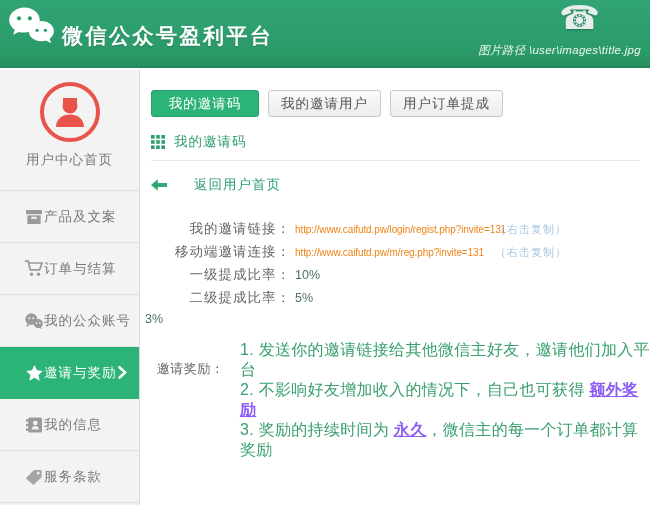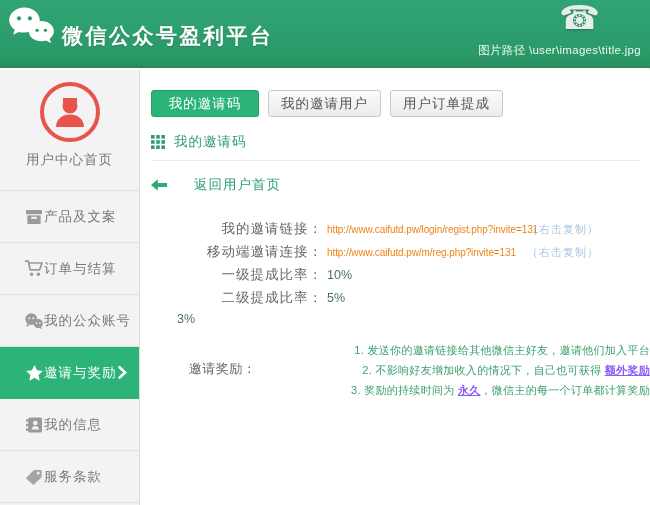--- a/index.html
+++ b/index.html
@@ -11,21 +11,21 @@
   
   .header { position:absolute; left:0; top:0; width:650px; height:68px;
             background:linear-gradient(180deg,#31a475 0%, #2b9a69 78%, #27915f 100%);
             border-bottom:2px solid #25895c; }
   .logo { position:absolute; left:7px; top:5px; width:48px; height:42px; }
   .app-title { position:absolute; left:62px; top:22px; color:#ffffff; font-size:21px;
                font-weight:bold; letter-spacing:2.5px; text-shadow:0 1px 1px rgba(0,0,0,.18); }
   .phone { position:absolute; right:50px; top:-2px; font-size:33px; color:#e6edea;
            text-shadow:0 1px 2px rgba(0,0,0,.25); }
   .img-path { position:absolute; right:9px; top:43px; font-size:11.5px; color:#eef7f1;
-              letter-spacing:.3px; }
+              letter-spacing:.3px;font-style:italic; }
 
   
   .sidebar { position:absolute; left:0; top:70px; width:140px; height:435px;
              background:#f3f3f3; border-right:1px solid #dcdcdc; }
   .profile { height:121px; border-bottom:1px solid #e0e0e0; display:flex;
              flex-direction:column; align-items:center; justify-content:flex-start;
              padding-top:11px; }
   .profile-label { margin-top:8px; font-size:13.5px; color:#7a7a7a; letter-spacing:1px; }
   .side-item { height:52px; display:flex; align-items:center; padding-left:24px;
                gap:0; font-size:13.5px; color:#7a7a7a; letter-spacing:1px;
@@ -43,33 +43,33 @@
          border-radius:3px; cursor:pointer; }
   .tab.active { background:#2bb378; color:#fff; border:1px solid #259f6a; }
 
   .section-head { display:flex; align-items:center; gap:9px; margin:16px 10px 0 10px;
                   padding-bottom:9px; border-bottom:1px solid #eaeaea; }
   .section-title { color:#2f9e6f; font-size:13.5px; letter-spacing:1px; }
 
   .back { display:flex; align-items:center; gap:26px; margin:15px 0 0 10px; cursor:pointer; }
   .back-label { color:#2f9e6f; font-size:13.5px; letter-spacing:1px; }
 
-  .rows { margin-top:26px;margin-left:32px; }
+  .rows { margin-top:26px; }
   .row { display:flex; align-items:baseline; height:23px; }
   .row-label { width:150px; text-align:right; color:#666; font-size:13.5px; letter-spacing:1px; }
   .row-value { margin-left:4px; }
   .url { display:inline-block; width:200px; color:#ef8418; font-size:10px;
          letter-spacing:-.1px; white-space:nowrap; cursor:pointer; }
   .copy-hint { color:#a9c4de; font-size:11px; letter-spacing:1px; }
   .pct { color:#4e7164; font-size:12.5px; }
 
   .reward { position:relative; margin-top:5px; padding-left:99px; }
   .reward-label { position:absolute; left:0; top:20px; width:99px; text-align:center;
                   color:#666; font-size:13px; letter-spacing:.5px; }
-  .reward-line { line-height:20px; font-size:11px; color:#3aa06e; letter-spacing:.3px;text-align:right; }
+  .reward-line { line-height:20px; font-size:16px; color:#3aa06e; letter-spacing:.3px; }
   .hl { color:#8b5cf6; font-weight:bold;text-decoration:underline; }
 
   svg { display:block; }
 </style>
 </head>
 <body>
 
 <div class="stage">
 
   <div class="header">

